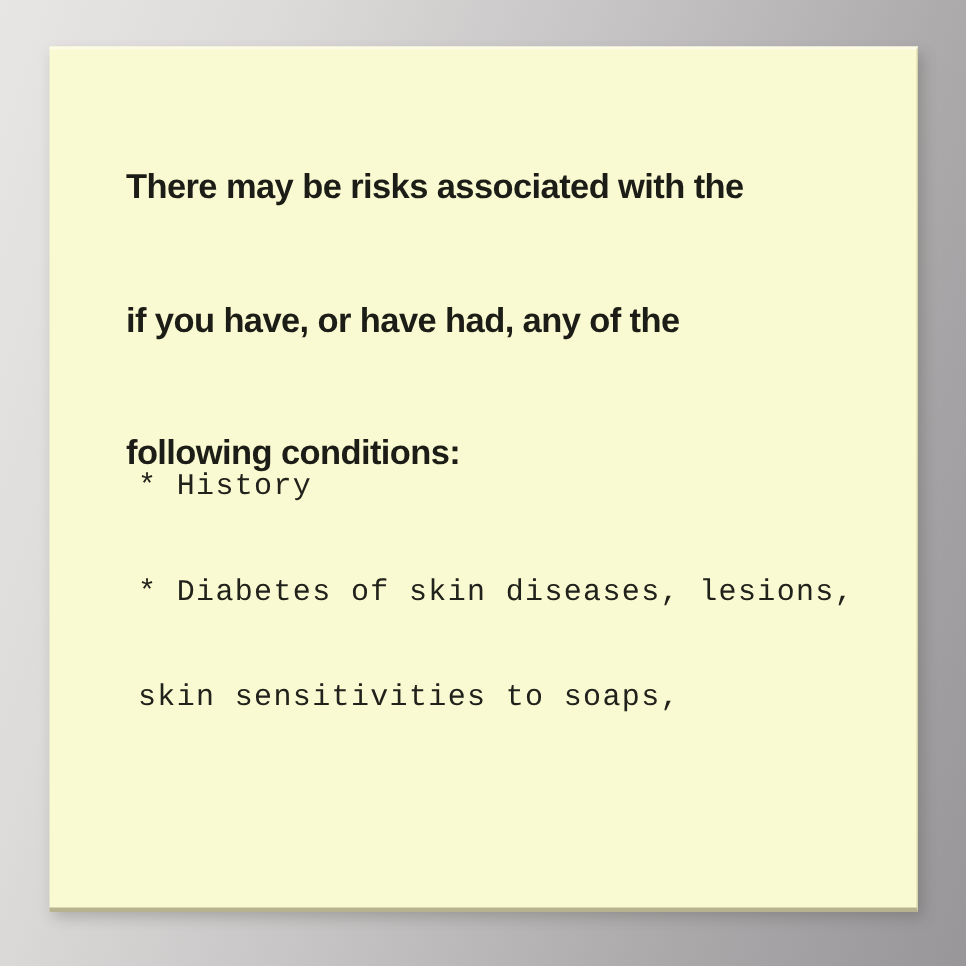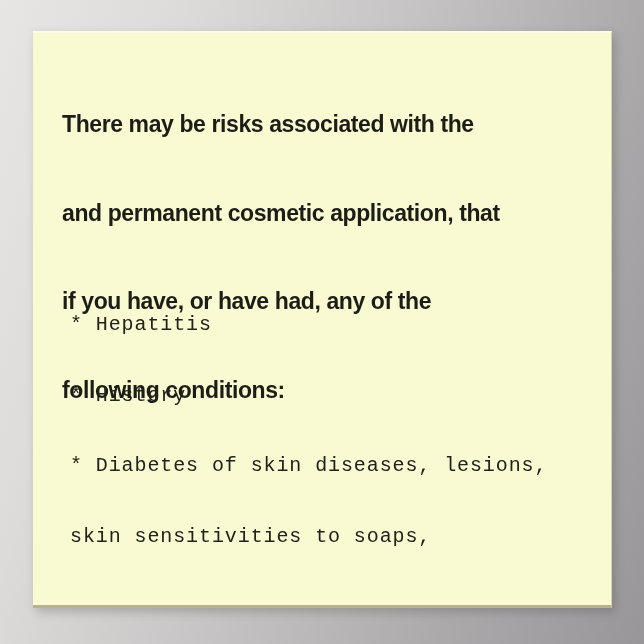--- a/index.html
+++ b/index.html
@@ -53,37 +53,36 @@
     font-family: "Liberation Mono", "DejaVu Sans Mono", monospace;
     font-weight: 400;
     font-size: 20px;
     line-height: 23.5px;
     letter-spacing: 0.9px;
     color: #22221c;
     white-space: pre;
   }
   .h-line, .c-line {
     white-space: pre;
+    margin-left: 22px;
   }
 </style>
 </head>
 <body>
 
 <div class="scene">
   <div class="poster">
 
     <div class="heading">
       <div class="h-line">There may be risks associated with the</div>
-      <div class="h-line">and permanent cosmetic application, that</div>
       <div class="h-line">if you have, or have had, any of the</div>
       <div class="h-line">following conditions:</div>
     </div>
 
     <div class="conditions">
-      <div class="c-line">* Hepatitis</div>
       <div class="c-line">* History</div>
       <div class="c-line">* Diabetes of skin diseases, lesions,</div>
       <div class="c-line">skin sensitivities to soaps,</div>
       
       
       
       
       
       
       

